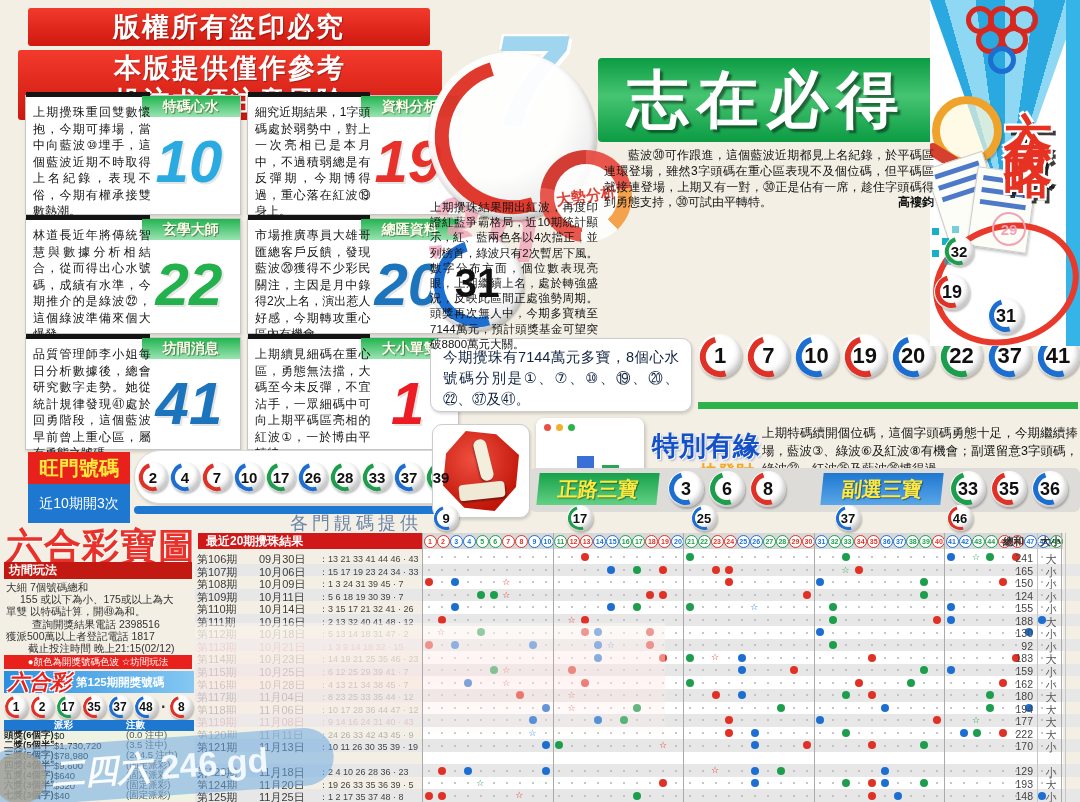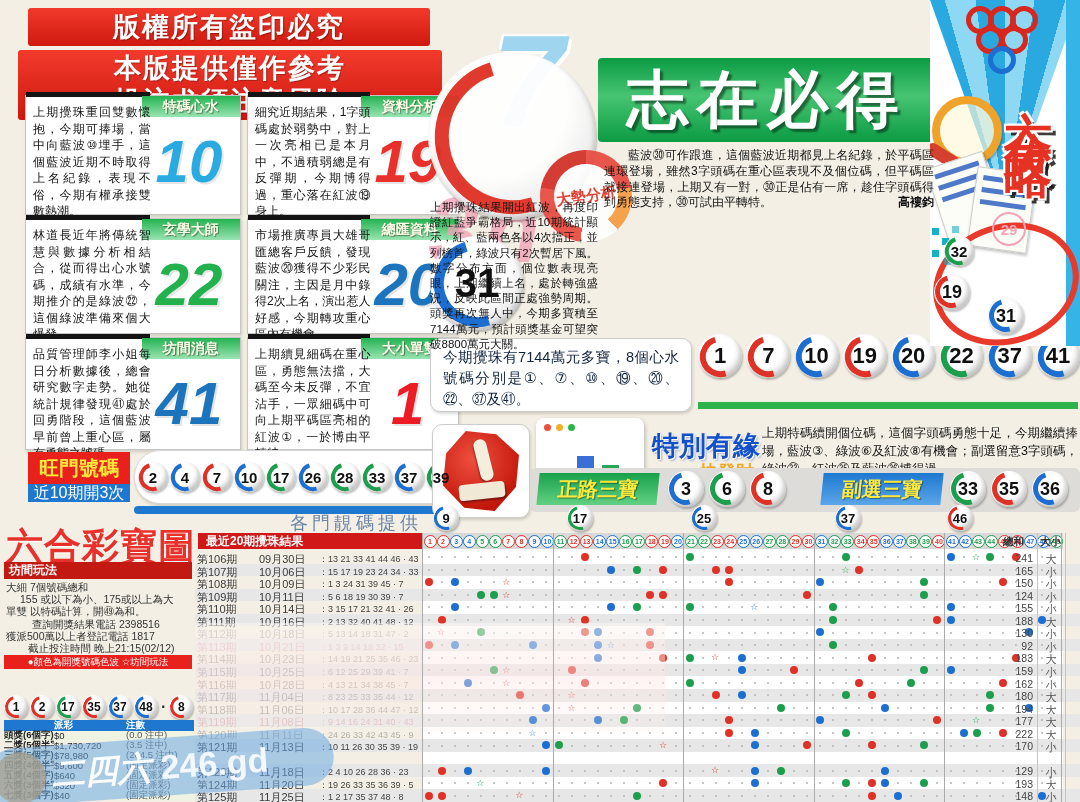--- a/index.html
+++ b/index.html
@@ -30,22 +30,22 @@
   .tip-label{position:absolute;top:0;right:0;width:46%;height:21px;background:linear-gradient(180deg,#23b351,#9ae4b1);
     color:#fdfce6;font-weight:900;font-size:14px;display:flex;align-items:center;justify-content:center;
     text-shadow:1px 1px 1px rgba(0,0,0,.4);}
   .tip-text{position:absolute;left:7px;top:8px;width:55%;font-size:12px;line-height:16.5px;color:#141414;text-align:justify;}
   .tip-num{position:absolute;right:4px;top:24px;width:44%;text-align:center;font-size:60px;font-weight:900;
     font-style:italic;line-height:84px;text-shadow:2px 2px 0 rgba(0,0,0,.1);}
 
   
   #hot-label{position:absolute;left:28px;top:452px;width:102px;height:32px;background:#e8211c;color:#ffe93c;
     font-weight:900;font-size:20px;display:flex;align-items:center;justify-content:center;}
-  #hot-sub{position:absolute;left:28px;top:484px;width:102px;height:18px;background:#1e78d0;color:#fff;
-    font-size:16px;display:flex;align-items:center;justify-content:center;}
+  #hot-sub{position:absolute;left:28px;top:484px;width:102px;height:39px;background:#1e78d0;color:#fff;
+    font-size:14px;display:flex;align-items:center;justify-content:center;}
   #hot-pill{position:absolute;left:134px;top:450px;width:324px;height:52px;background:#fff;border:1px solid #d8d8d8;
     border-radius:26px;display:flex;align-items:center;justify-content:center;gap:2px;box-shadow:1px 2px 3px rgba(0,0,0,.15);}
   #hot-bar{position:absolute;left:134px;top:506px;width:328px;height:8px;background:#1e78d0;border-radius:4px;}
 
   
   #big-seven{position:absolute;left:492px;top:6px;font-size:130px;font-weight:900;font-style:italic;
     color:#9fd5ef;text-shadow:3px 3px 0 #fff,-2px -2px 0 #fff;z-index:1;}
   #big-ball{position:absolute;left:428px;top:52px;width:168px;height:168px;--bw:14px;z-index:2;opacity:.95;}
   #script-text{position:absolute;left:428px;top:178px;font-size:92px;font-weight:900;font-style:italic;
     color:#f2a0b6;opacity:.75;z-index:1;letter-spacing:4px;}
@@ -416,20 +416,24 @@
   <div id="howto-bar">坊間玩法</div>
   <div id="rules">
       <div style="padding-left: 2px;">大細 7個號碼總和</div>
       <div style="padding-left: 16px;">155 或以下為小、175或以上為大</div>
       <div style="padding-left: 2px;">單雙 以特碼計算，開㊾為和。</div>
       <div style="padding-left: 28px;">查詢開獎結果電話 2398516</div>
       <div style="padding-left: 2px;">獲派500萬以上者登記電話 1817</div>
       <div style="padding-left: 24px;">截止投注時間 晚上21:15(02/12)</div>
     </div>
   <div id="legend-bar">●顏色為開獎號碼色波 ☆坊間玩法</div>
+  <div id="result-bar">
+    <span class="t1">六合彩</span>
+    <span class="t2">第125期開獎號碼</span>
+  </div>
   <div id="result-balls">
       <div class="ball" style="height: 24px; width: 24px; --c: #e03126; --bw: 3px;">
         <span style="font-size: 12px;">1</span>
       </div>
       <div class="ball" style="height: 24px; width: 24px; --c: #e03126; --bw: 3px;">
         <span style="font-size: 12px;">2</span>
       </div>
       <div class="ball" style="height: 24px; width: 24px; --c: #1d9e4d; --bw: 3px;">
         <span style="font-size: 12px;">17</span>
       </div>

